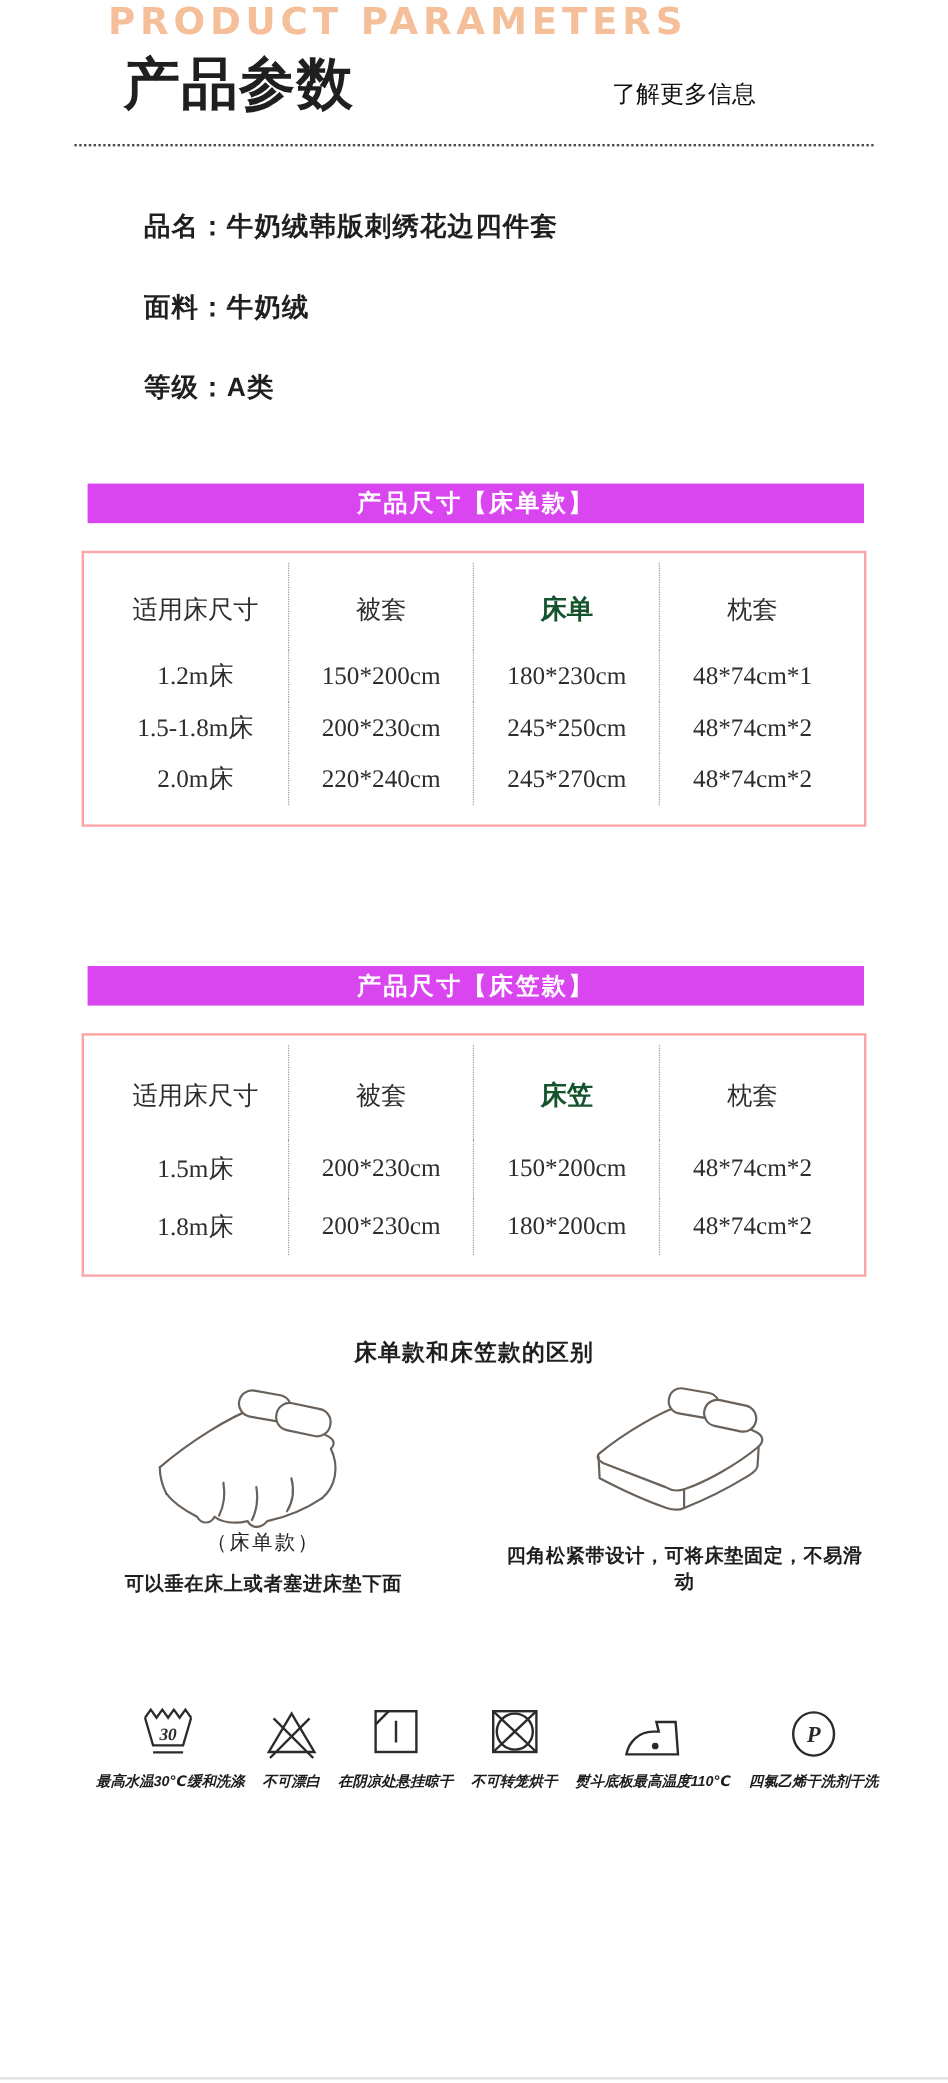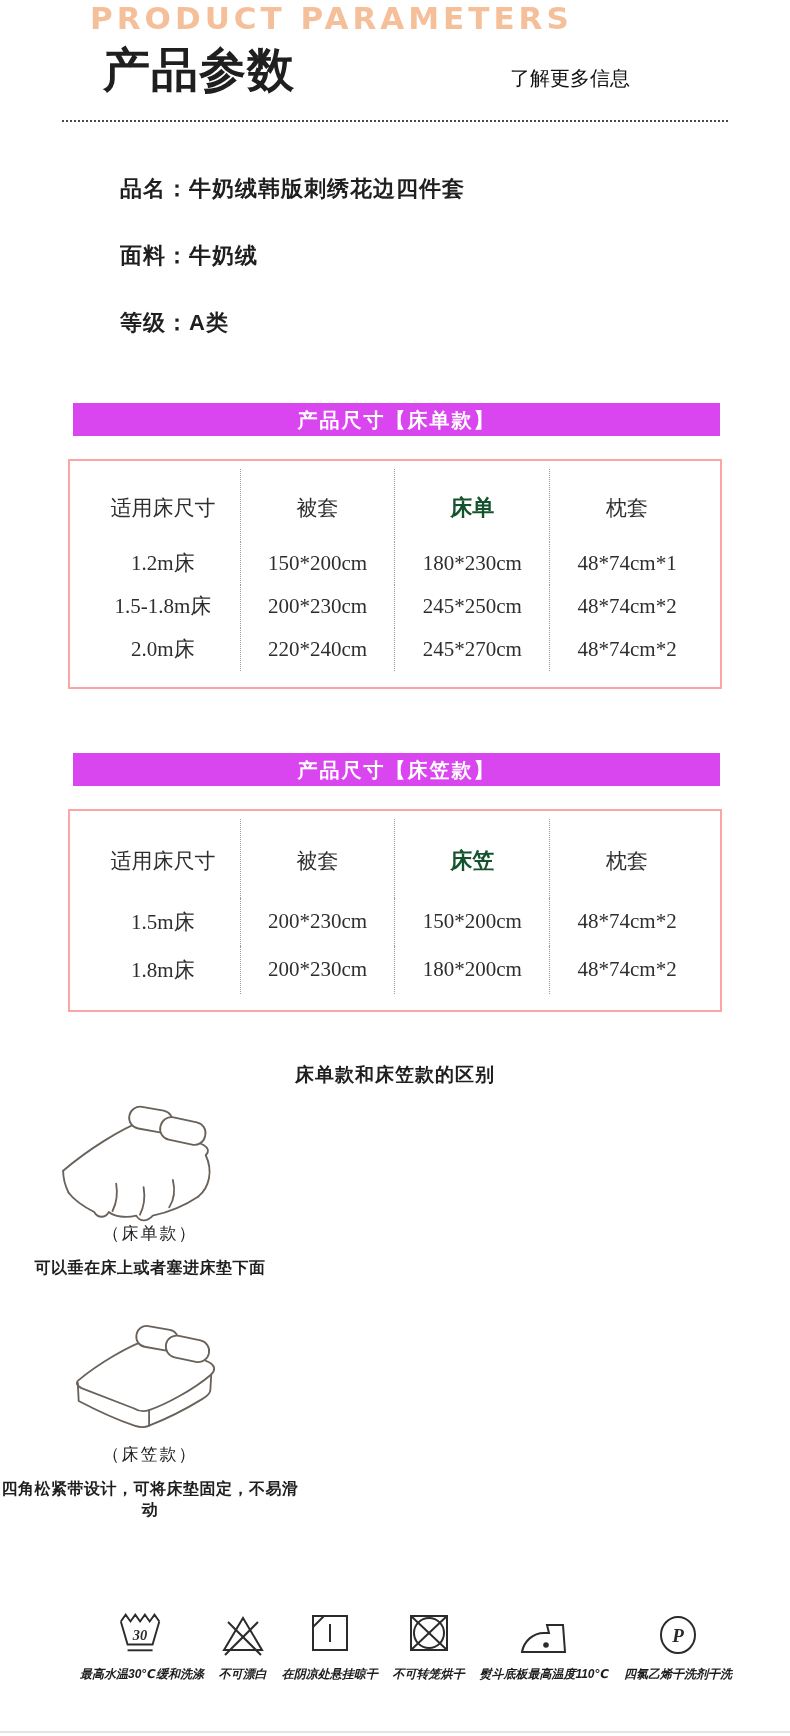--- a/index.html
+++ b/index.html
@@ -28,37 +28,37 @@
   .detail-label { font-weight:700; }
   .detail-value { font-weight:600; }
 
   
   .banner {
     margin:0 70px 0 73px; height:33px; background:#d946ef; color:#ffffff;
     font-size:20px; font-weight:600; text-align:center; line-height:34px;
     letter-spacing:2px;
   }
   .banner-1 { margin-top:65px; }
-  .banner-2 { margin-top:64px; }
+  .banner-2 { margin-top:116px; }
   .size-table-box { margin:23px 68px 0 68px; border:2px solid #fca5a5; padding:8px 16px 16px; }
   table.size-table {
     width:100%; border-collapse:collapse; table-layout:fixed;
     font-family:"Liberation Serif","DejaVu Serif",serif; font-size:21px; color:#2e2e2e;
   }
   .size-table th, .size-table td { width:25%; text-align:center; font-weight:400; }
   .size-table th { height:66px; vertical-align:middle; padding-top:6px; }
   .size-table th.bold-col { font-weight:700; font-size:22px; color:#14532d; }
   .size-table td { height:41px; vertical-align:middle; }
   .t2 .size-table th { height:72px; }
   .t2 .size-table td { height:46px; }
   .size-table th + th, .size-table td + td { border-left:1px dotted #9a9a9a; }
 
   
   .compare-title { text-align:center; font-size:19px; font-weight:700; margin-top:50px; letter-spacing:1px; }
-  .figures { display:flex; justify-content:center; gap:36px; margin-top:6px;flex-direction:column; }
+  .figures { display:flex; justify-content:center; gap:51px; margin-top:6px; }
   .figure { width:300px; text-align:center; }
   .bed-svg { width:238px; height:128px; display:block; margin:0 auto; }
   .fig-caption { font-size:17px; font-weight:500; margin-top:0px; letter-spacing:2px; }
   .fig-desc { font-size:16px; font-weight:700; margin-top:13px; letter-spacing:0.5px; }
 
   
   .care-row {
     display:flex; justify-content:space-between; align-items:flex-end;
     margin:88px 58px 0 80px;
   }
@@ -174,21 +174,20 @@
   </div>
 
   <div class="figure">
     <svg class="bed-svg" viewBox="0 0 230 140">
       <path class="sketch" d="M36 72 C60 52 92 34 112 27 C118 24 125 25 130 28 L180 52 C186 55 187 60 182 65 C162 82 132 98 114 104 C108 106 102 105 97 102 L40 80 C35 77 34 75 36 72 Z"></path>
       <path class="sketch" d="M36 74 L37 94 C62 107 86 117 98 121 C104 123 110 123 114 121 C132 114 154 103 172 92 C177 89 181 86 181 82 L182 65"></path>
       <path class="sketch" d="M114 104 L114 121" stroke-width="1.4"></path>
       <rect class="sketch-fill" x="100" y="14" width="46" height="23" rx="11" transform="rotate(10 123 25)"></rect>
       <rect class="sketch-fill" x="132" y="25" width="48" height="24" rx="12" transform="rotate(12 156 37)"></rect>
     </svg>
-    <div class="fig-caption">（床笠款）</div>
     <div class="fig-desc">四角松紧带设计，可将床垫固定，不易滑动</div>
   </div>
 
 </div>
 
 <div class="care-row">
 
   <div class="care-item">
     <div class="care-icon-box">
       <svg width="50" height="48" viewBox="0 0 52 48">

